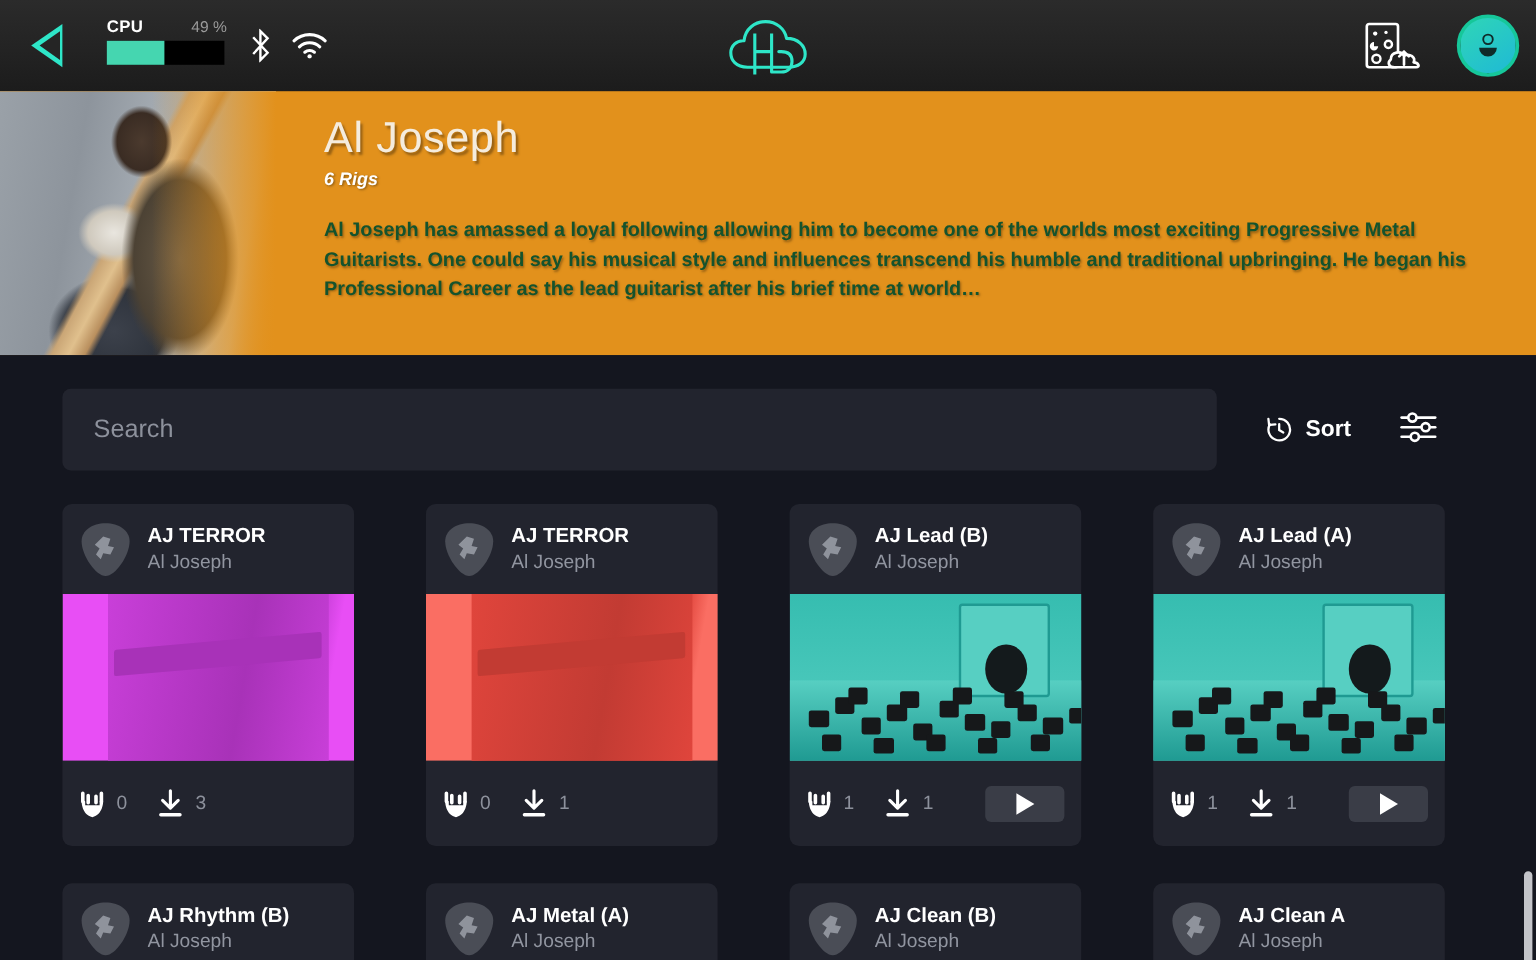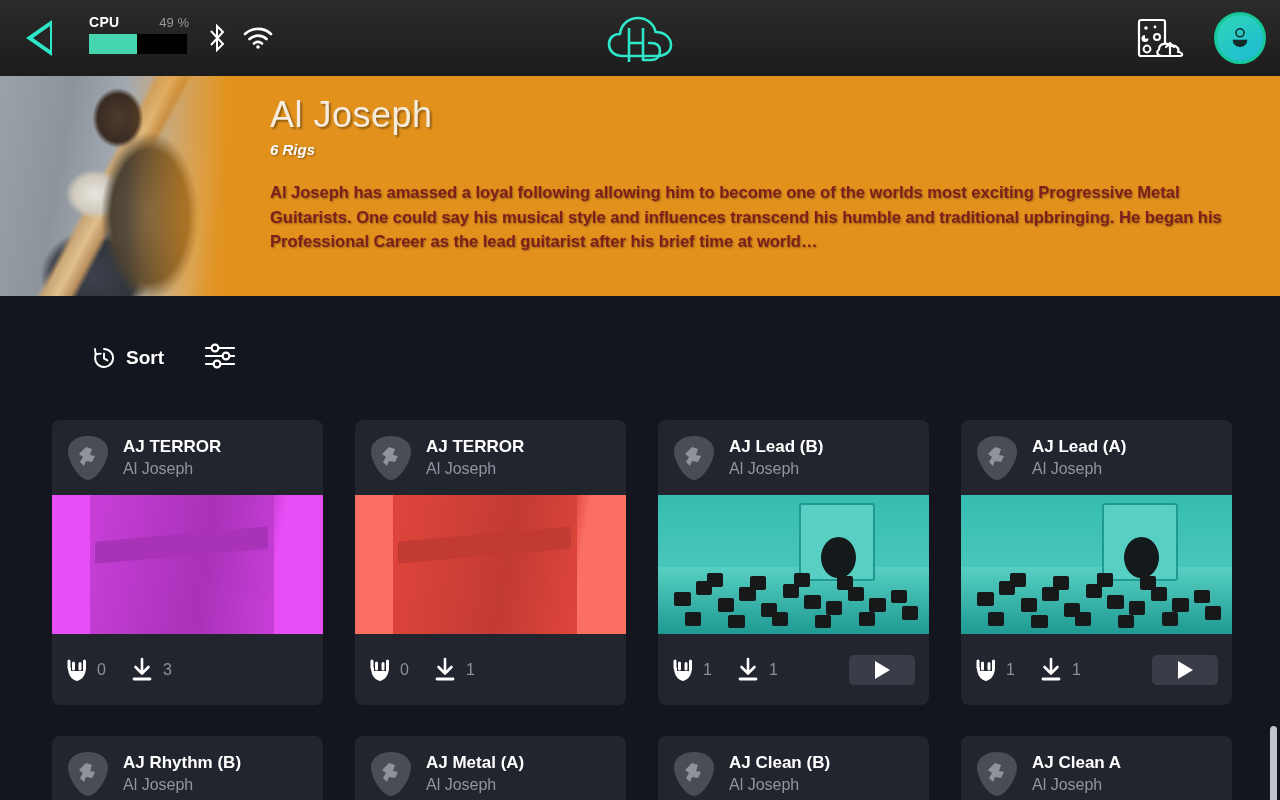--- a/index.html
+++ b/index.html
@@ -89,21 +89,21 @@
   .artist-name {
     font-size: 36px; color: #f5ecdd; font-weight: normal;
     letter-spacing: .5px; text-shadow: 2px 2px 2px rgba(0,0,0,.35);
     line-height: 1.15;
   }
   .artist-rigs {
     font-size: 15px; color: #ffffff; font-weight: bold;
     margin-top: 6px; text-shadow: 1px 1px 2px rgba(0,0,0,.4); font-style: italic;
   }
   .artist-desc {
-    margin-top: 22px; font-size: 16.5px; color: #7f1d1d; font-weight: bold;
+    margin-top: 22px; font-size: 16.5px; color: #14532d; font-weight: bold;
     line-height: 1.48; max-width: 975px;
     text-shadow: 1px 1px 2px rgba(0,0,0,.35);
   }
 
   
   .content {
     position: absolute; top: 296px; left: 0;
     width: 1280px; height: 504px;
     background: #14161f;
   }
@@ -127,21 +127,21 @@
   .filter-btn { margin-left: 40px; cursor: pointer; }
 
   
   .grid {
     position: absolute; top: 124px; left: 52px;
     width: 1182px;
     display: grid; grid-template-columns: repeat(4, 271px);
     gap: 31px 32px;
   }
   .card {
-    width: 271px; background: #22242e; border-radius: 8px;
+    width: 243px; background: #22242e; border-radius: 8px;
     overflow: hidden; cursor: pointer;
   }
   .card-head { height: 75px; display: flex; align-items: center; padding: 0 0 0 14px; gap: 13px; }
   .pick { width: 44px; height: 48px; flex: 0 0 auto; }
   .card-titles { overflow: hidden; }
   .card-title {
     font-size: 17px; color: #ffffff; font-weight: bold;
     white-space: nowrap; overflow: hidden; text-overflow: ellipsis;
   }
   .card-sub { font-size: 16px; color: #9195a0; margin-top: 3px; white-space: nowrap; }
@@ -261,20 +261,21 @@
   <div class="banner-text">
     <div class="artist-name">Al Joseph</div>
     <div class="artist-rigs">6 Rigs</div>
     <div class="artist-desc">Al Joseph has amassed a loyal following allowing him to become one of the worlds most exciting Progressive Metal Guitarists. One could say his musical style and influences transcend his humble and traditional upbringing. He began his Professional Career as the lead guitarist after his brief time at world…</div>
   </div>
 </div>
 
 <div class="content">
 
   <div class="searchrow">
+    <input class="search-input" type="text" placeholder="Search" style="">
 
     <div class="sort-btn">
       <svg width="24" height="24" viewBox="0 0 24 24">
         <path d="M12 3 A9 9 0 1 1 4.2 7.6" fill="none" stroke="#fff" stroke-width="1.9" stroke-linecap="round"></path>
         <path d="M3 3 L3.6 8.2 L8.8 7.6" fill="none" stroke="#fff" stroke-width="1.9" stroke-linecap="round" stroke-linejoin="round"></path>
         <path d="M12 7.5 L12 12.4 L15.4 14.4" fill="none" stroke="#fff" stroke-width="1.9" stroke-linecap="round"></path>
       </svg>
       <span class="sort-label">Sort</span>
     </div>
 

